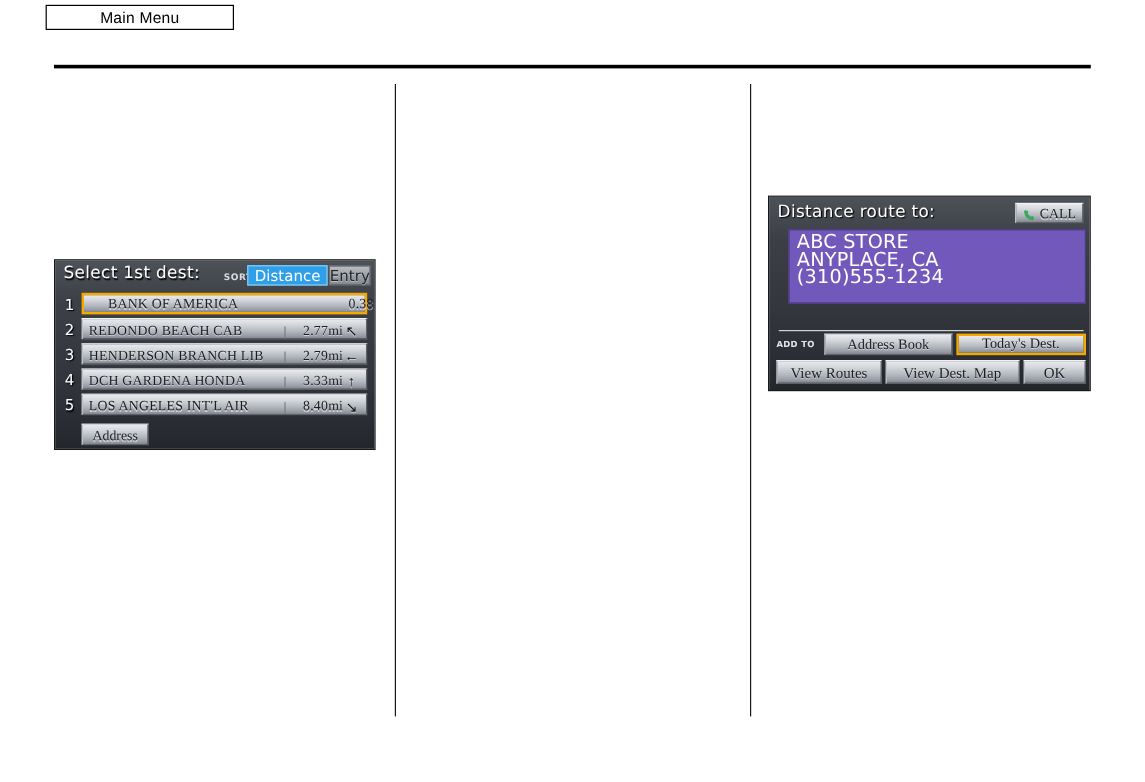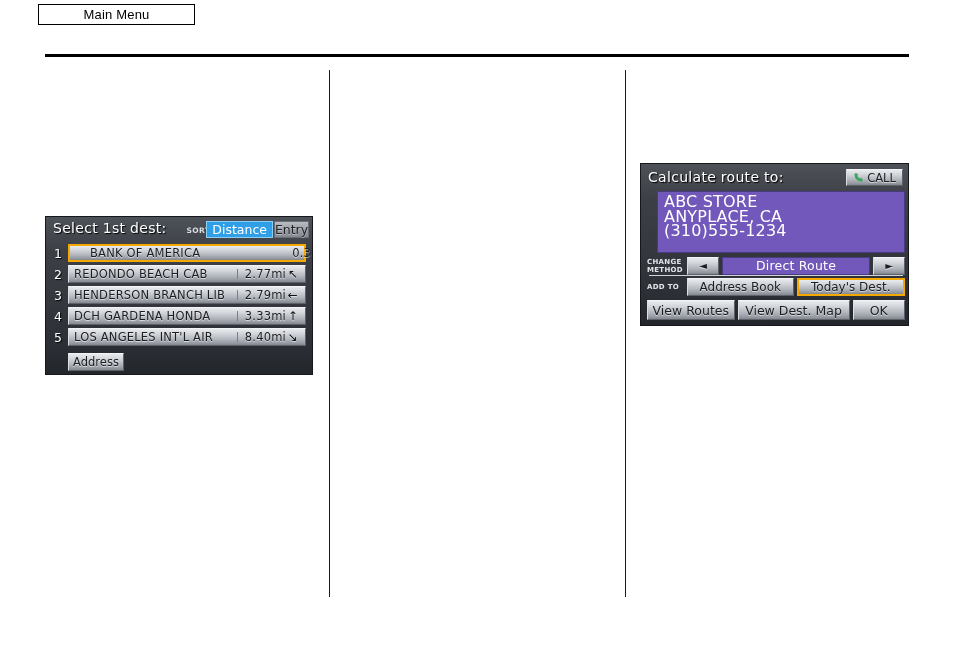--- a/index.html
+++ b/index.html
@@ -64,22 +64,23 @@
 
   
   .metal {
     background: linear-gradient(180deg, #e9ebee 0%, #d2d5da 30%, #b4b8bf 62%, #969aa3 88%, #82868f 100%);
     border: 1px solid #5e6168;
     border-top-color: #f2f3f5;
     border-left-color: #dcdee2;
     color: #1b1d20;
     box-sizing: border-box;
     display: flex;
-    align-items: center;
+    align-items: flex-end;
     text-shadow: 0 1px 0 rgba(255,255,255,.55);
+    font-family: Liberation Serif, serif;
   }
 
   
   #screen-select {
     left: 45px;
     top: 216px;
     width: 268px;
     height: 159px;
   }
   .sel-header {
@@ -391,52 +392,37 @@
     </div>
   </div>
 
   <div class="metal delete-btn">
     <span>Address</span>
   </div>
 </div>
 
 <div class="nav-screen" id="screen-route">
 
-  <div class="rt-title">Calculate route to:</div>
+  <div class="rt-title">Distance route to:</div>
 
   <div class="metal call-btn">
     <span class="call-icon">
       <svg width="11" height="11" viewBox="0 0 16 16">
         <path d="M2.2 3.2c0-1 .9-1.6 1.8-1.3l2.4.8c.7.2 1 1 .7 1.6l-.8 1.5c1 1.6 2.3 2.9 3.9 3.8l1.5-.8c.6-.3 1.4 0 1.6.7l.8 2.4c.3.9-.3 1.8-1.3 1.8C6.6 13.7 2.2 9.3 2.2 3.2z" fill="#3aa85c"></path>
       </svg>
     </span>
     <span>CALL</span>
   </div>
 
   <div class="addr-panel">
     <div>ABC STORE</div>
     <div>ANYPLACE, CA</div>
     <div>(310)555-1234</div>
   </div>
 
-  <div class="method-row">
-    <div class="row-label">
-      <div>CHANGE</div>
-      <div>METHOD</div>
-    </div>
-    <div class="metal arrow-btn">
-      <span>◄</span>
-    </div>
-    <div class="route-field">
-      <span>Direct Route</span>
-    </div>
-    <div class="metal arrow-btn">
-      <span>►</span>
-    </div>
-  </div>
 
   <div class="row-sep"></div>
 
   <div class="addto-row">
     <div class="row-label">ADD TO</div>
     <div class="metal addto-btn first">
       <span>Address Book</span>
     </div>
     <div class="metal addto-btn highlight">
       <span>Today's Dest.</span>

